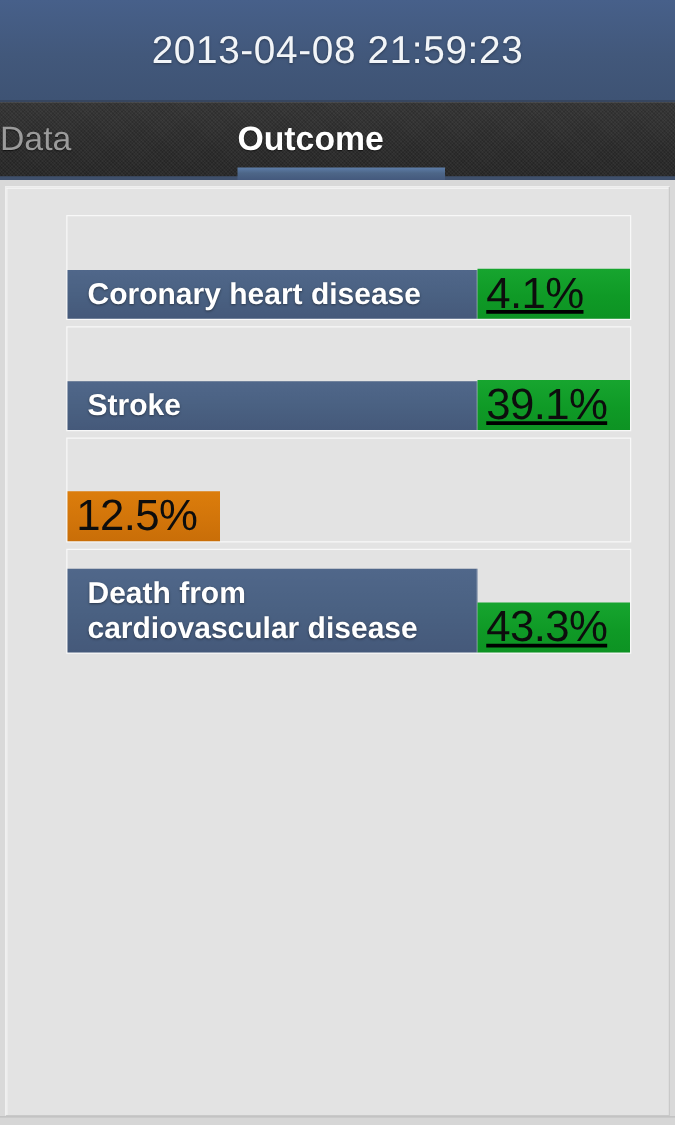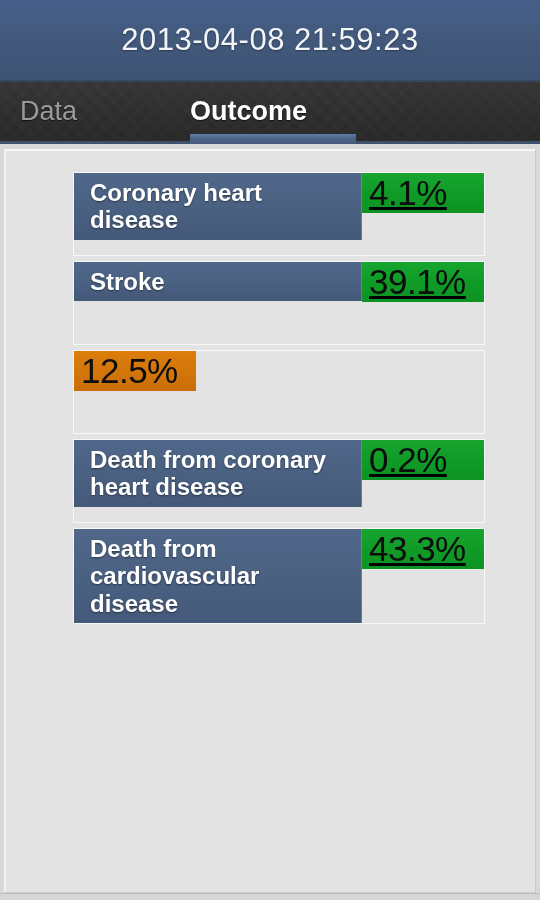--- a/index.html
+++ b/index.html
@@ -63,21 +63,21 @@
     top: 0;
     height: 59px;
     display: flex;
     align-items: center;
     box-sizing: border-box;
     cursor: pointer;
   }
   .tab-data {
     left: 0;
     width: 190px;
-    padding-left: 20px;
+    padding-left: 0;
     justify-content: flex-start;
   }
   .tab-outcome {
     left: 190px;
     width: 166px;
     justify-content: flex-start;
   }
   .tab-label {
     font-size: 27px;
     white-space: nowrap;
@@ -120,28 +120,27 @@
 
   .list {
     position: absolute;
     left: 48px;
     top: 22px;
     width: 460px;
   }
 
   .row {
     display: flex;
-    align-items: flex-start;
-    width: 412px;
+    align-items: flex-end;
+    width: 452px;
     min-height: 84px;
     margin-bottom: 5px;
     box-sizing: border-box;
     border: 1px solid rgba(255,255,255,0.75);
     cursor: pointer;
-    margin-left: 20px;
   }
 
   .row-label {
     flex: 1 1 auto;
     background: linear-gradient(180deg, #50678a 0%, #4a6182 50%, #45597a 100%);
     display: flex;
     align-items: center;
     box-sizing: border-box;
     padding: 6px 10px 6px 16px;
     border-right: 1px solid rgba(255,255,255,0.20);
@@ -228,28 +227,20 @@
           <span class="row-value-text">39.1%</span>
         </div>
       </div>
 
       <div class="row">
         <div class="row-value orange">
           <span class="row-value-text">12.5%</span>
         </div>
       </div>
 
-      <div class="row">
-        <div class="row-label">
-          <span class="row-label-text">Death from coronary heart disease</span>
-        </div>
-        <div class="row-value green">
-          <span class="row-value-text">0.2%</span>
-        </div>
-      </div>
 
       <div class="row">
         <div class="row-label">
           <span class="row-label-text">Death from cardiovascular disease</span>
         </div>
         <div class="row-value green">
           <span class="row-value-text">43.3%</span>
         </div>
       </div>
 

